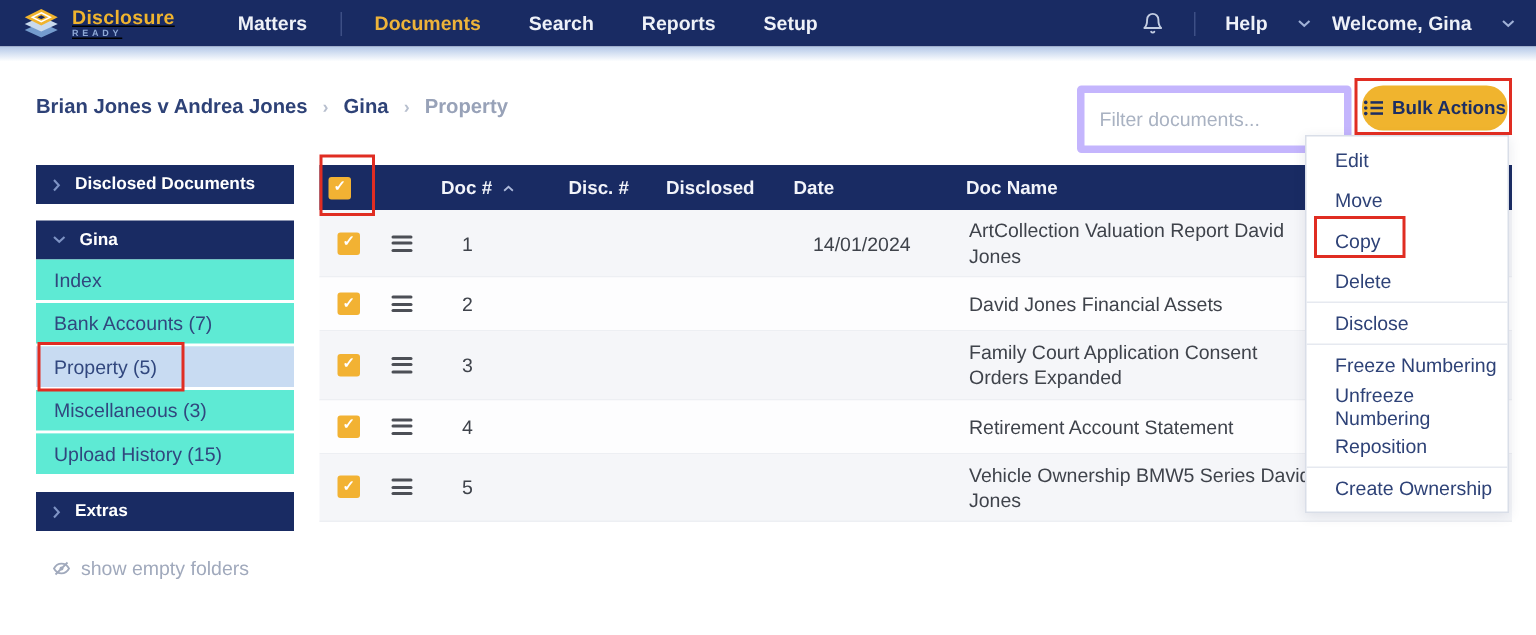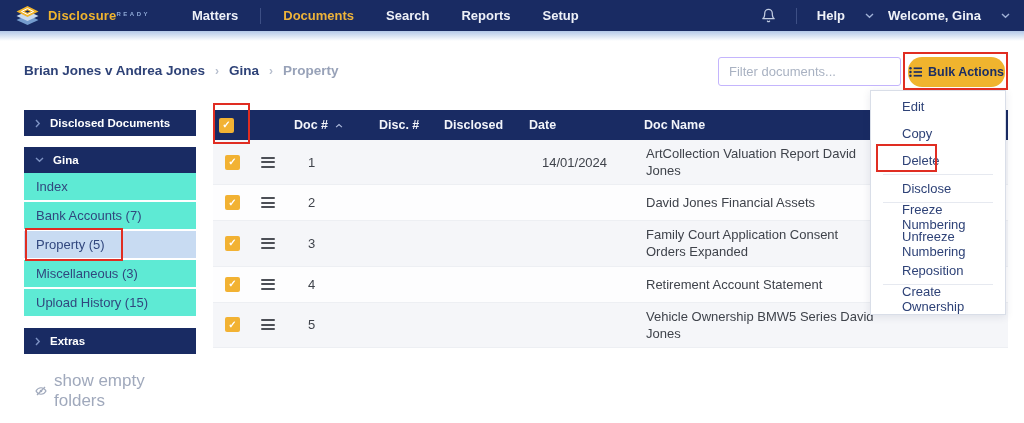--- a/index.html
+++ b/index.html
@@ -4,21 +4,21 @@
 <style>
   * { margin:0; padding:0; box-sizing:border-box; }
   html,body { width:1024px; height:423px; overflow:hidden; background:#fff;
               font-family:"Liberation Sans", sans-serif; }
   .app { position:relative; width:1024px; height:423px; background:#fff; }
 
   
   .topnav { position:absolute; left:0; top:0; width:1024px; height:31px;
             background:#192b63; display:flex; align-items:center; padding:0 14px; }
   .logo { display:flex; align-items:center; gap:7px; margin-right:26px; }
-  .logo-text { display:flex; flex-direction:row; line-height:1; }
+  .logo-text { display:flex; flex-direction:column; line-height:1;text-decoration:underline; }
   .logo-title { color:#f0b42e; font-size:13px; font-weight:bold; letter-spacing:.2px; }
   .logo-sub { color:#8fa9d6; font-size:6px; font-weight:bold; letter-spacing:2.5px; margin-top:2px; }
   .nav-item { color:#eef1f8; font-size:13px; font-weight:600; margin:12px 16px; cursor:pointer; }
   .nav-item.active { color:#eeb33a; }
   .vdiv { width:1px; height:16px; background:#3d4f85; margin:0 6px; }
   .nav-right { margin-left:auto; display:flex; align-items:center; gap:14px; }
   .nav-link { color:#eef1f8; font-size:13px; font-weight:600; display:flex; align-items:center; gap:20px; cursor:pointer; }
   .chev { color:#9fb0d6; display:inline-flex; }
 
   
@@ -26,43 +26,43 @@
            background:linear-gradient(#b3c8e8, #ffffff); }
 
   
   .breadcrumb { position:absolute; left:24px; top:63px; display:flex; align-items:center;
                 gap:10px; font-size:13.5px; font-weight:600; }
   .bc-link { color:#2e4277; cursor:pointer; }
   .bc-current { color:#98a2b8; }
   .bc-sep { color:#b7bfce; font-size:12px; }
 
   
-  .filter-input { position:absolute; left:718px; top:57px; width:183px; height:29px;
-                  border:1px solid #c4b5fd; border-radius:3px; padding:0 10px;
+  .filter-input { position:absolute; left:718px; top:57px; width:183px; height:45px;
+                  border:5px solid #c4b5fd; border-radius:3px; padding:0 10px;
                   font-size:13px; color:#42506e; font-family:"Liberation Sans",sans-serif; }
   .filter-input::placeholder { color:#a9b2c2; }
   .bulk-btn { position:absolute; left:908px; top:57px; width:97px; height:30px;
               background:#f0b42e; border:none; border-radius:14px; color:#1c2e63;
               font-size:12.5px; font-weight:bold; display:flex; align-items:center;
               justify-content:center; gap:6px; cursor:pointer;
               font-family:"Liberation Sans",sans-serif; }
 
   
   .sidebar { position:absolute; left:24px; top:110px; width:172px; }
   .side-header { height:26px; background:#192b63; color:#fff; font-size:11.5px;
                  font-weight:bold; display:flex; align-items:center; gap:9px;
                  padding-left:11px; cursor:pointer; }
   .side-header .chev { color:#7e93c4; }
   .side-gap10 { height:11px; } .side-gap9 { height:10px; }
   .side-item { height:29px; background:#5eead4; border-bottom:2px solid #fff;
                color:#31477e; font-size:13px; display:flex; align-items:center;
                padding-left:12px; cursor:pointer; }
   .side-item.selected { background:#c8dbf2; }
   .show-empty { margin-top:17px; padding-left:11px; display:flex; align-items:center;
-                gap:7px; color:#a0a9bc; font-size:17px; cursor:pointer; }
+                gap:7px; color:#a0a9bc; font-size:13px; cursor:pointer; }
 
   
   .dtable { position:absolute; left:213px; top:110px; width:795px; z-index:1; }
   .t-head { height:30px; background:#192b63; display:grid;
             grid-template-columns:42px 33px 85px 65px 85px 115px 1fr;
             align-items:center; color:#f2f4fa; font-size:12.5px; font-weight:600; }
   .t-head .hcell { padding-left:6px; display:flex; align-items:center; gap:7px; }
   .t-row { display:grid; grid-template-columns:42px 33px 85px 65px 85px 115px 1fr;
            align-items:center; border-bottom:1px solid #edeff3; min-height:36px;
            padding:5px 0; font-size:13px; color:#3f434b; }
@@ -75,21 +75,21 @@
 
   .checkbox { width:15px; height:15px; background:#f2b233; border-radius:2px;
               display:flex; align-items:center; justify-content:center; cursor:pointer; }
   .checkbox .tick { color:#fff; font-size:10px; font-weight:bold; line-height:1; }
   .hamburger { display:flex; flex-direction:column; gap:2.5px; width:14px; cursor:pointer; }
   .hamburger span { display:block; height:2px; background:#4c4f56; border-radius:1px; }
 
   
   .bulk-menu { position:absolute; left:870px; top:90px; width:136px; background:#fff;
                border:1px solid #d9dee8; box-shadow:0 2px 8px rgba(30,40,80,.10);
-               z-index:20; padding:2px 12px; }
+               z-index:20; padding:2px 0; }
   .menu-item { height:27px; display:flex; align-items:center; padding-left:19px;
                color:#2e4277; font-size:13px; font-weight:500; cursor:pointer; }
   .menu-divider { height:1px; background:#e6e9f0; margin:0; }
 
   
   .anno { position:absolute; border:2px solid #e02d22; z-index:30; pointer-events:none; }
   .anno-bulk { left:903px; top:52px; width:105px; height:38px; }
   .anno-copy { left:876px; top:144px; width:61px; height:28px; }
   .anno-selectall { left:213px; top:103px; width:37px; height:41px; }
   .anno-property { left:25px; top:228px; width:98px; height:33px; }
@@ -341,20 +341,21 @@
           <div class="cell"></div>
           <div class="cell"></div>
           <div class="cell c-date"></div>
           <div class="cell c-name"><span>Vehicle Ownership BMW5 Series David Jones</span></div>
         </div>
       </div>
   </div>
 
   <div class="bulk-menu" id="bulk-menu">
       <div class="menu-item">Edit</div>
+      <div class="menu-item">Move</div>
       <div class="menu-item">Copy</div>
       <div class="menu-item">Delete</div>
       <div class="menu-divider"></div>
       <div class="menu-item">Disclose</div>
       <div class="menu-divider"></div>
       <div class="menu-item">Freeze Numbering</div>
       <div class="menu-item">Unfreeze Numbering</div>
       <div class="menu-item">Reposition</div>
       <div class="menu-divider"></div>
       <div class="menu-item">Create Ownership</div>

